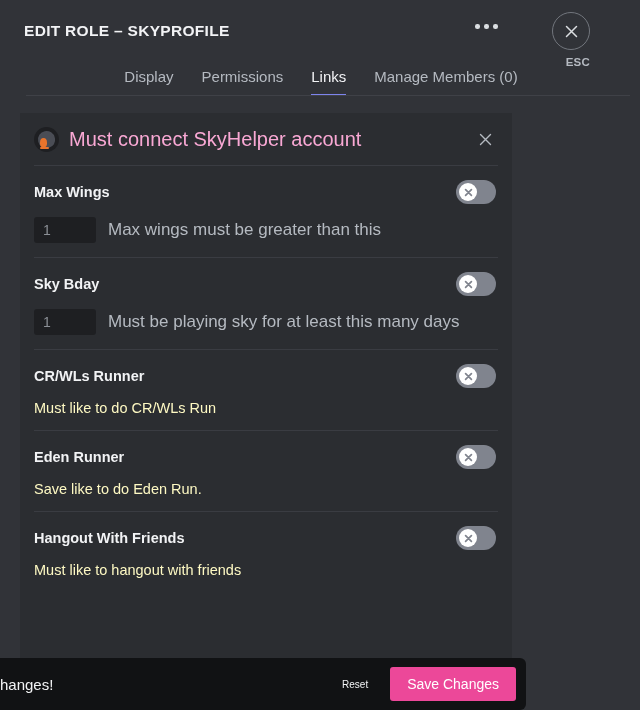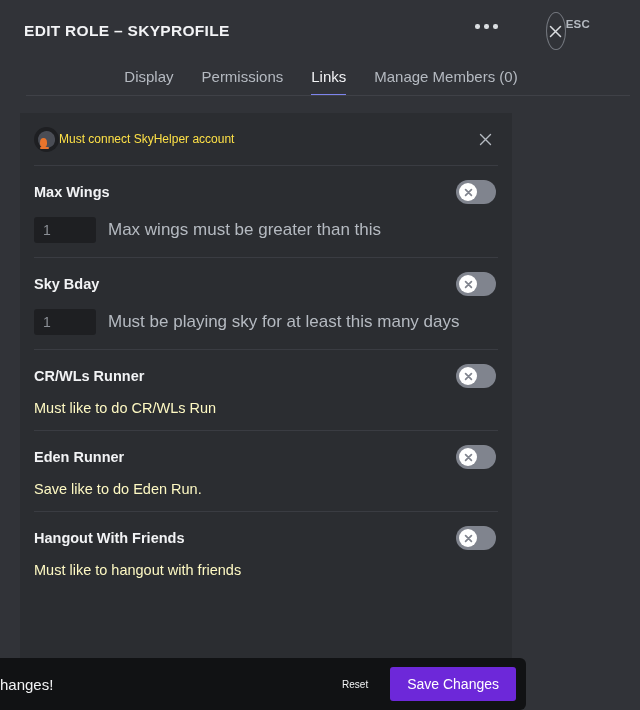--- a/index.html
+++ b/index.html
@@ -55,22 +55,22 @@
     background: #dbdee1;
   }
 
   
   .esc-wrap {
     position: absolute;
     left: 546px;
     top: 12px;
     width: 44px;
     display: flex;
-    flex-direction: row;
-    align-items: flex-start;
+    flex-direction: column;
+    align-items: flex-end;
     cursor: pointer;
   }
   .esc-circle {
     width: 38px;
     height: 38px;
     border-radius: 50%;
     border: 1.4px solid #72767d;
     display: flex;
     align-items: center;
     justify-content: center;
@@ -164,22 +164,23 @@
   .avatar .foot {
     position: absolute;
     left: 6px;
     bottom: 3px;
     width: 9px;
     height: 2px;
     background: #e8742c;
     border-radius: 1px;
   }
   .connect-text {
-    font-size: 12px;
-    color: #fde047;
+    margin-left: 10px;
+    font-size: 20px;
+    color: #f9a8d4;
     flex: 1;
   }
   .connect-close {
     width: 22px;
     height: 22px;
     display: flex;
     align-items: center;
     justify-content: center;
     cursor: pointer;
   }
@@ -283,21 +284,21 @@
     font-size: 10px;
     color: #f2f3f5;
     padding: 8px 14px;
     cursor: pointer;
     background: none;
     border: none;
     font-family: "Liberation Sans", sans-serif;
   }
   .save-btn {
     margin-left: 8px;
-    background: #6d28d9;
+    background: #ec4899;
     color: #ffffff;
     border: none;
     border-radius: 3px;
     font-size: 14px;
     font-family: "Liberation Sans", sans-serif;
     padding: 9px 17px;
     cursor: pointer;
     white-space: nowrap;
   }
 </style>

